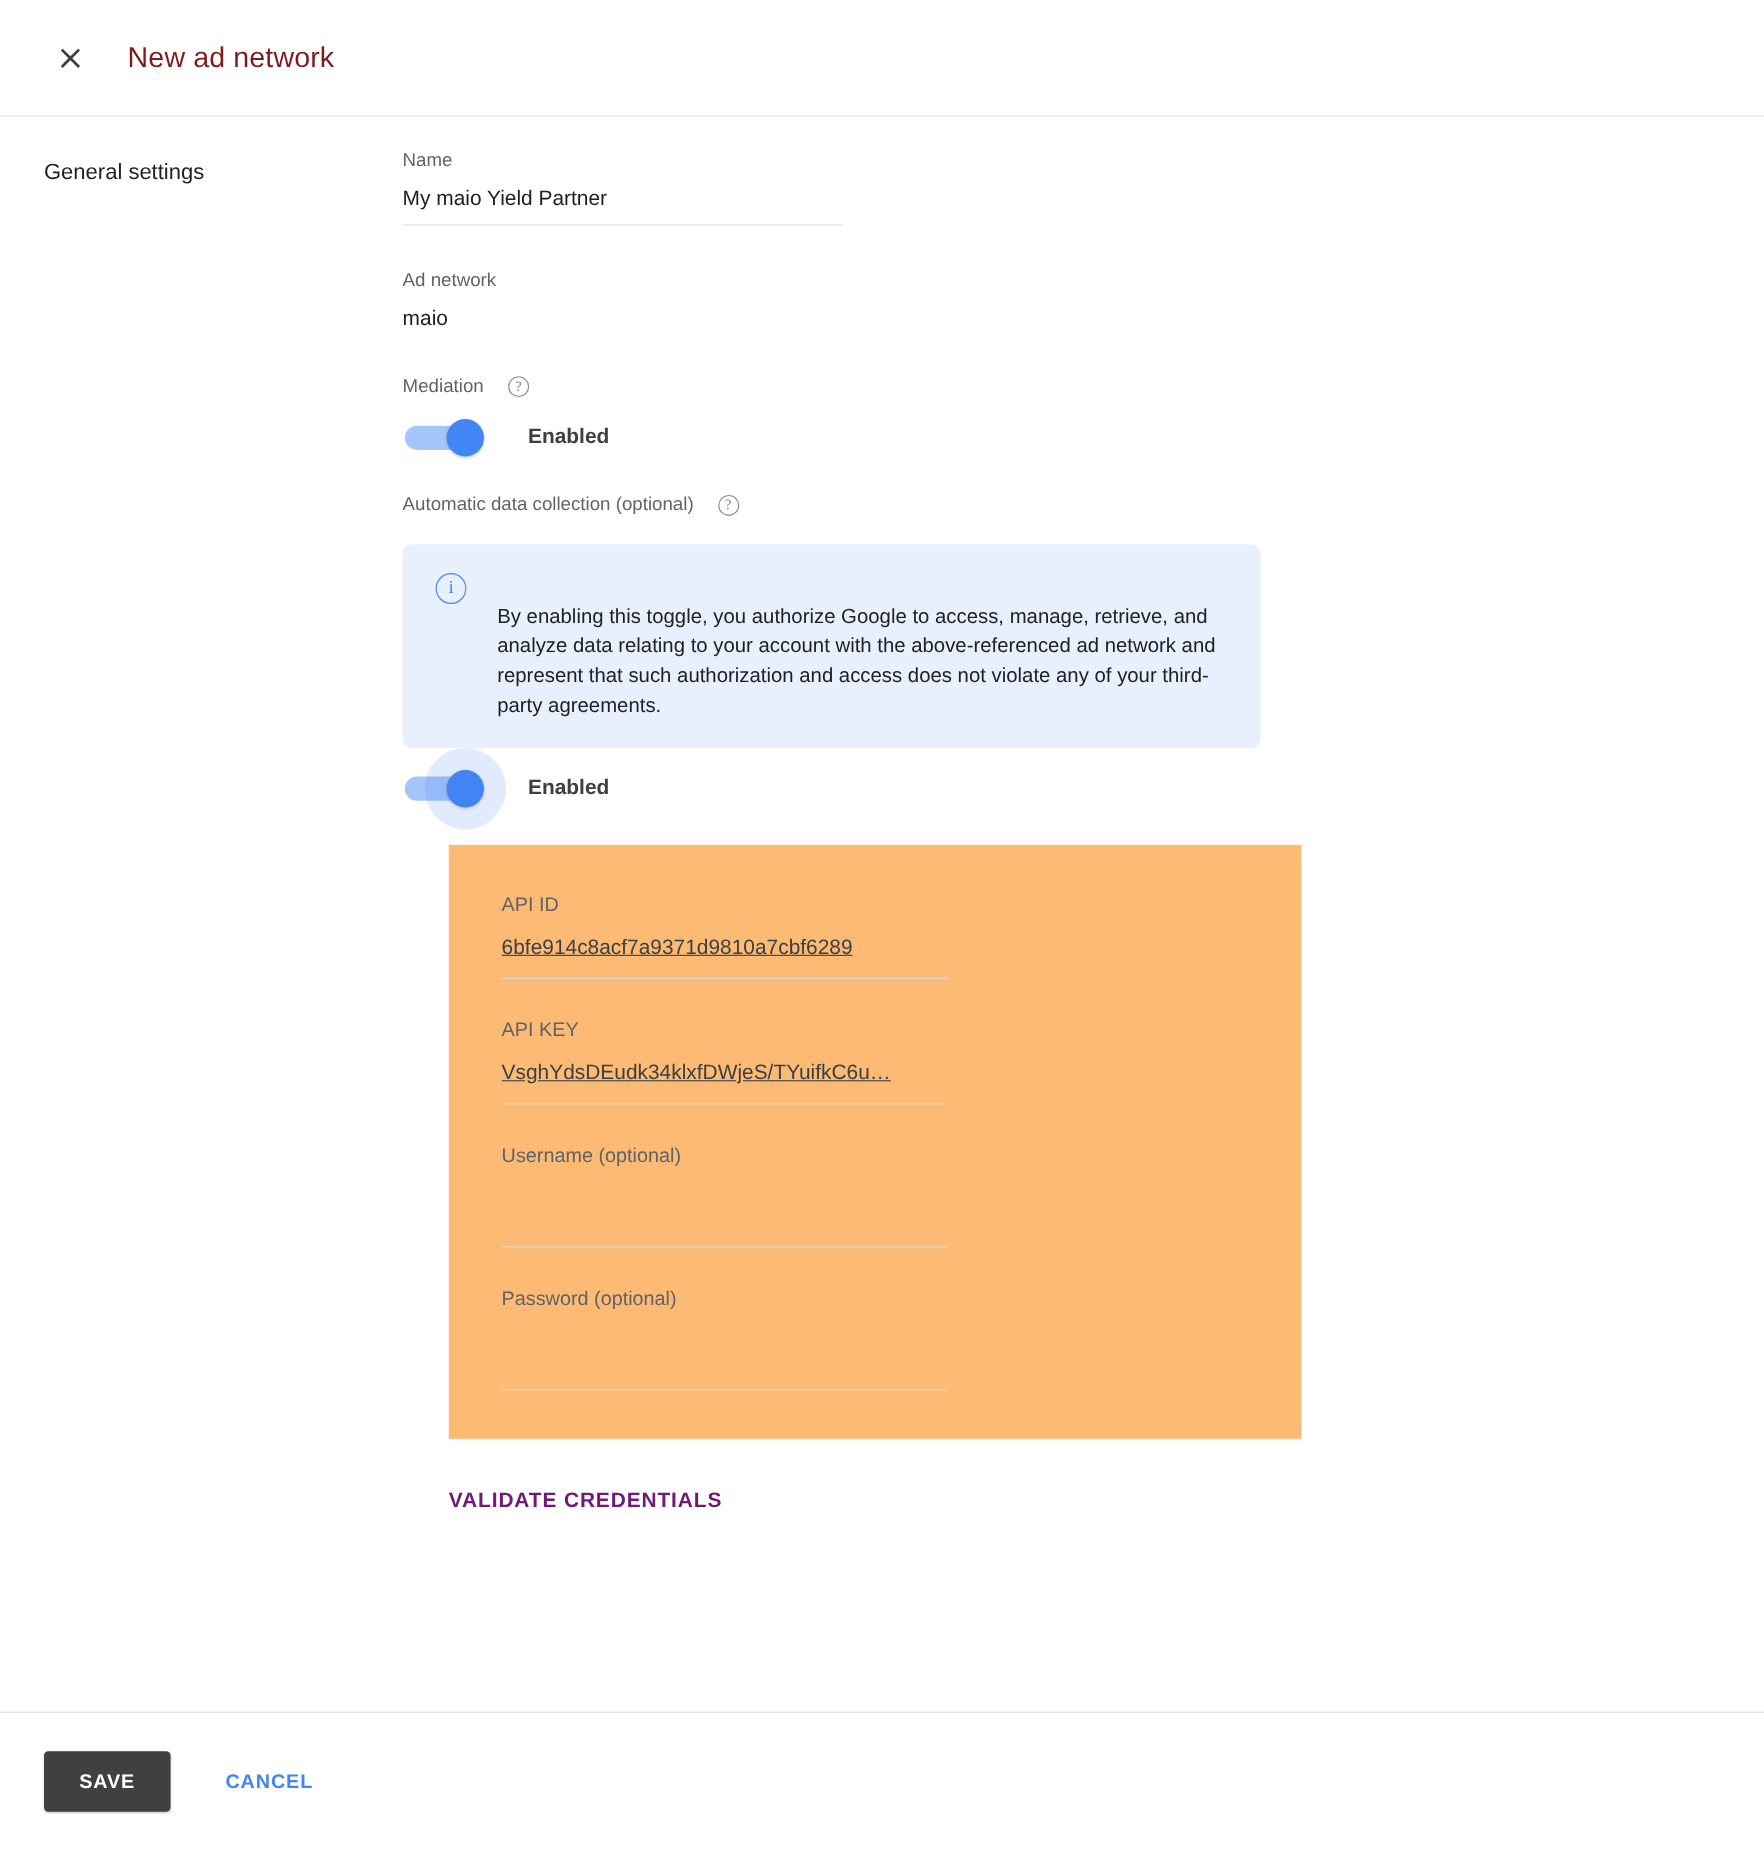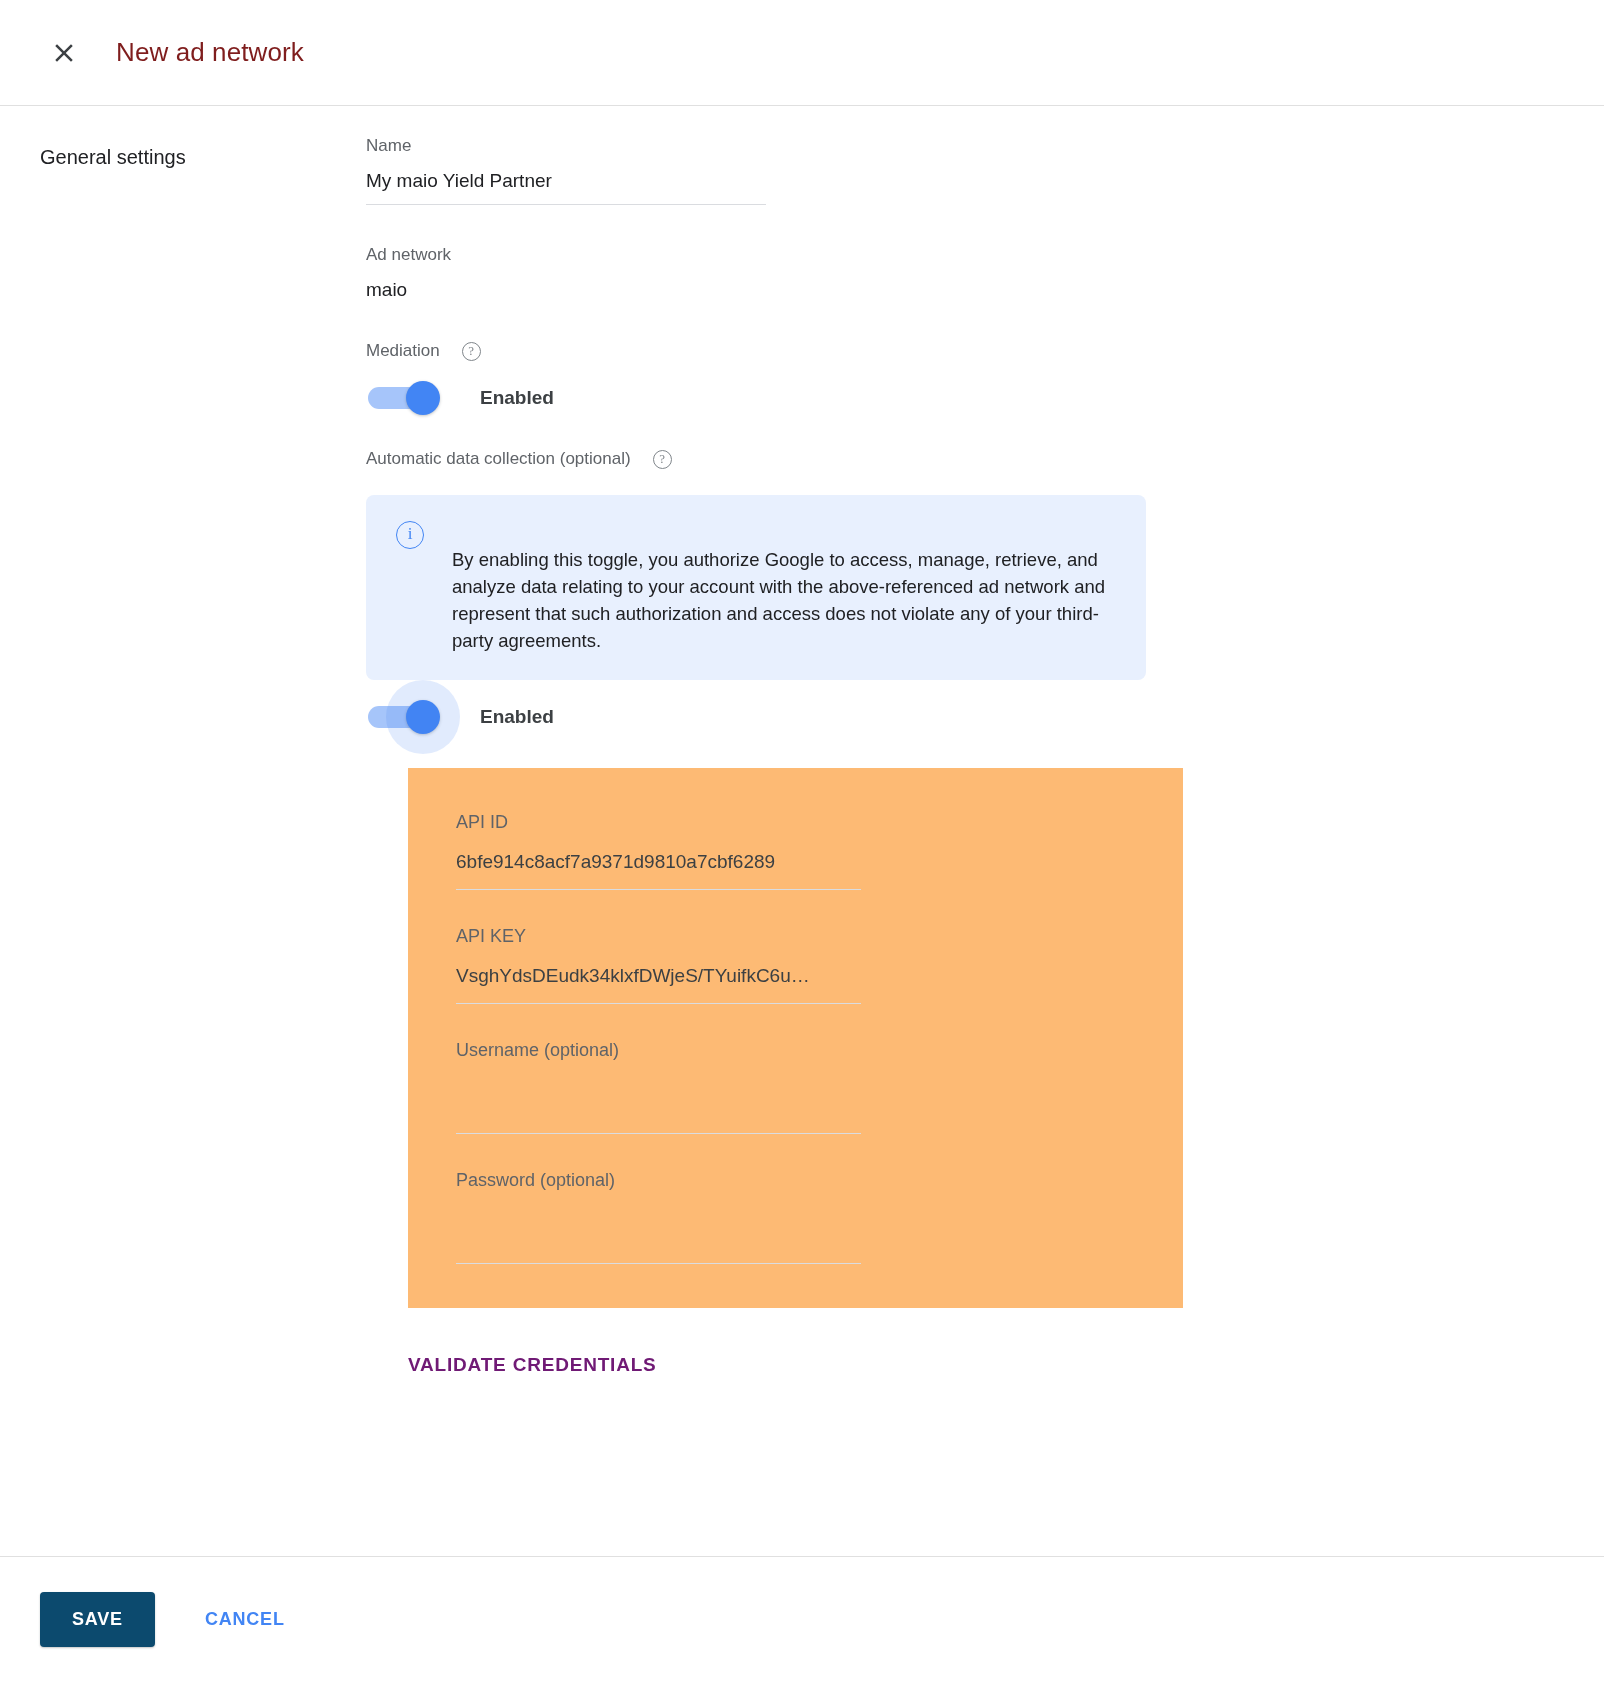--- a/index.html
+++ b/index.html
@@ -200,20 +200,21 @@
     margin-bottom: 18px;
   }
   .cred-value {
     font-size: 19px;
     color: #3c4043;
     padding-bottom: 14px;
     border-bottom: 1px solid #dadce0;
     min-height: 24px;
     white-space: nowrap;
     overflow: hidden;
+    text-decoration: underline;
   }
   .cred-empty {
     min-height: 40px;
   }
 
   .validate-link {
     margin-top: 46px;
     margin-left: 42px;
     font-size: 19px;
     letter-spacing: 0.8px;
@@ -231,21 +232,21 @@
     width: 100%;
     height: 126px;
     box-sizing: border-box;
     border-top: 1px solid #e0e0e0;
     display: flex;
     align-items: center;
     padding-left: 40px;
     background: #fff;
   }
   .save-button {
-    background: #0c4a6e;
+    background: #404040;
     color: #fff;
     font-size: 18px;
     font-weight: bold;
     letter-spacing: 0.8px;
     padding: 17px 32px;
     border-radius: 4px;
     border: none;
     cursor: pointer;
     font-family: "Liberation Sans", sans-serif;
     box-shadow: 0 1px 2px rgba(60,64,67,0.3);

